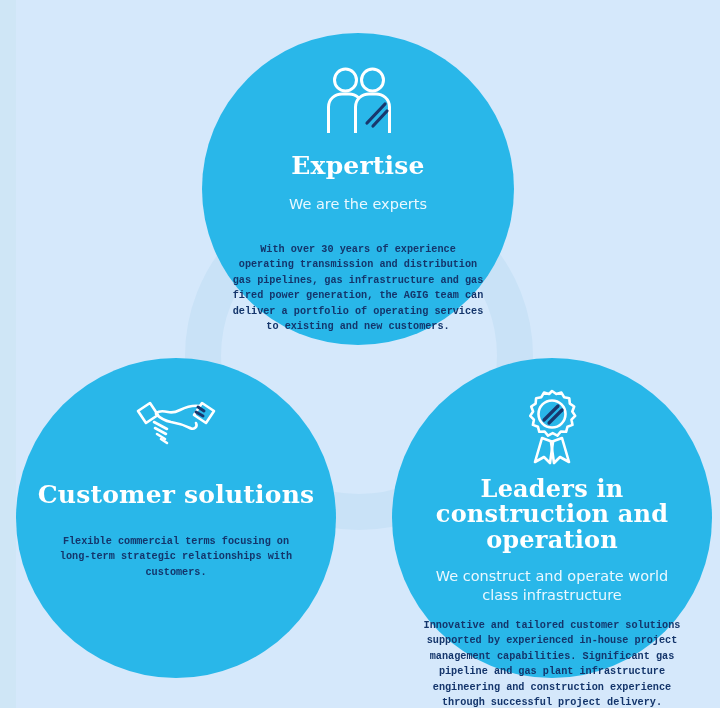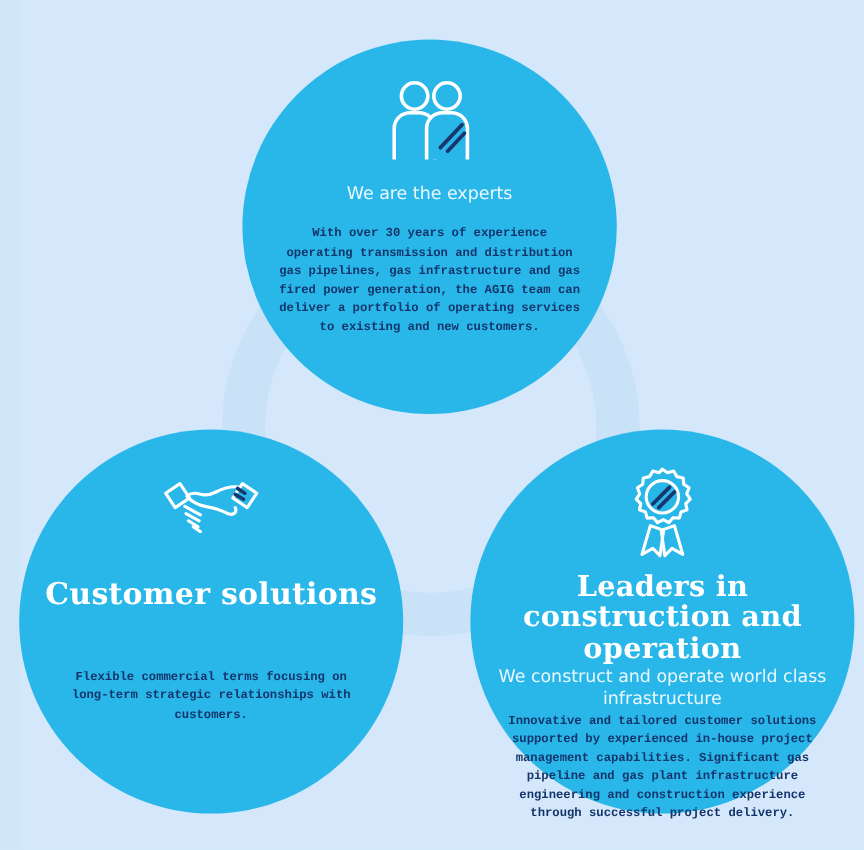--- a/index.html
+++ b/index.html
@@ -93,37 +93,37 @@
   }
   .heading-wide {
     font-size: 24px;
   }
   .subtitle {
     color: #eaf8ff;
     font-family: "DejaVu Sans", sans-serif;
     font-weight: 400;
     font-size: 14.5px;
     line-height: 1.32;
-    margin: 0;
+    margin: 12px;
     padding: 0 14px;
   }
   .body-text {
     color: #14356b;
     font-family: Liberation Mono, monospace;
     font-weight: 600;
     font-size: 10.2px;
     line-height: 1.52;
     margin: 0;
   }
   .body-top {
     margin-top: 16px;
     padding: 0 30px;
   }
   .body-left {
-    margin-top: 34px;
+    margin-top: 10px;
     padding: 0 40px;
   }
   .body-right {
     padding: 0 22px;
   }
 </style>
 </head>
 <body>
 
 <div class="stage">
@@ -136,20 +136,21 @@
     <span class="icon-wrap icon-top">
       <svg width="72" height="70" viewBox="0 0 72 70" fill="none">
         <circle cx="23.5" cy="13" r="11" stroke="#ffffff" stroke-width="3"></circle>
         <circle cx="50.5" cy="13" r="11" stroke="#ffffff" stroke-width="3"></circle>
         <path d="M6.5 66 V40 C6.5 32 13 27 20 27 H27 C34 27 40.5 32 40.5 40 V66" stroke="#ffffff" stroke-width="3" stroke-linejoin="round" fill="none"></path>
         <path d="M33.5 66 V40 C33.5 32 40 27 47 27 H54 C61 27 67.5 32 67.5 40 V66" stroke="#ffffff" stroke-width="3" stroke-linejoin="round" fill="#29b7e9"></path>
         <path d="M45 56 L63 37" stroke="#19376d" stroke-width="3.2" stroke-linecap="round"></path>
         <path d="M51 59 L65 44" stroke="#19376d" stroke-width="3.2" stroke-linecap="round"></path>
       </svg>
     </span>
+    <h2 class="heading">Expertise</h2>
     <p class="subtitle">We are the experts</p>
     <p class="body-text body-top">With over 30 years of experience operating transmission and distribution gas pipelines, gas infrastructure and gas fired power generation, the AGIG team can deliver a portfolio of operating services to existing and new customers.</p>
   </div>
 
   <div class="circle circle-left">
     <span class="icon-wrap icon-left">
       <svg width="84" height="58" viewBox="0 0 84 58" fill="none">
         <path d="M4 17 L16 9 L24 21 L12 29 Z" stroke="#ffffff" stroke-width="2.6" stroke-linejoin="round" fill="none"></path>
         <path d="M80 17 L68 9 L60 21 L72 29 Z" stroke="#ffffff" stroke-width="2.6" stroke-linejoin="round" fill="none"></path>
         <path d="M66 12 C60 11 52 13 46 16 C42 18 38 19 34 18 C30 17 26 16 22 19" stroke="#ffffff" stroke-width="2.6" stroke-linecap="round" stroke-linejoin="round" fill="none"></path>

